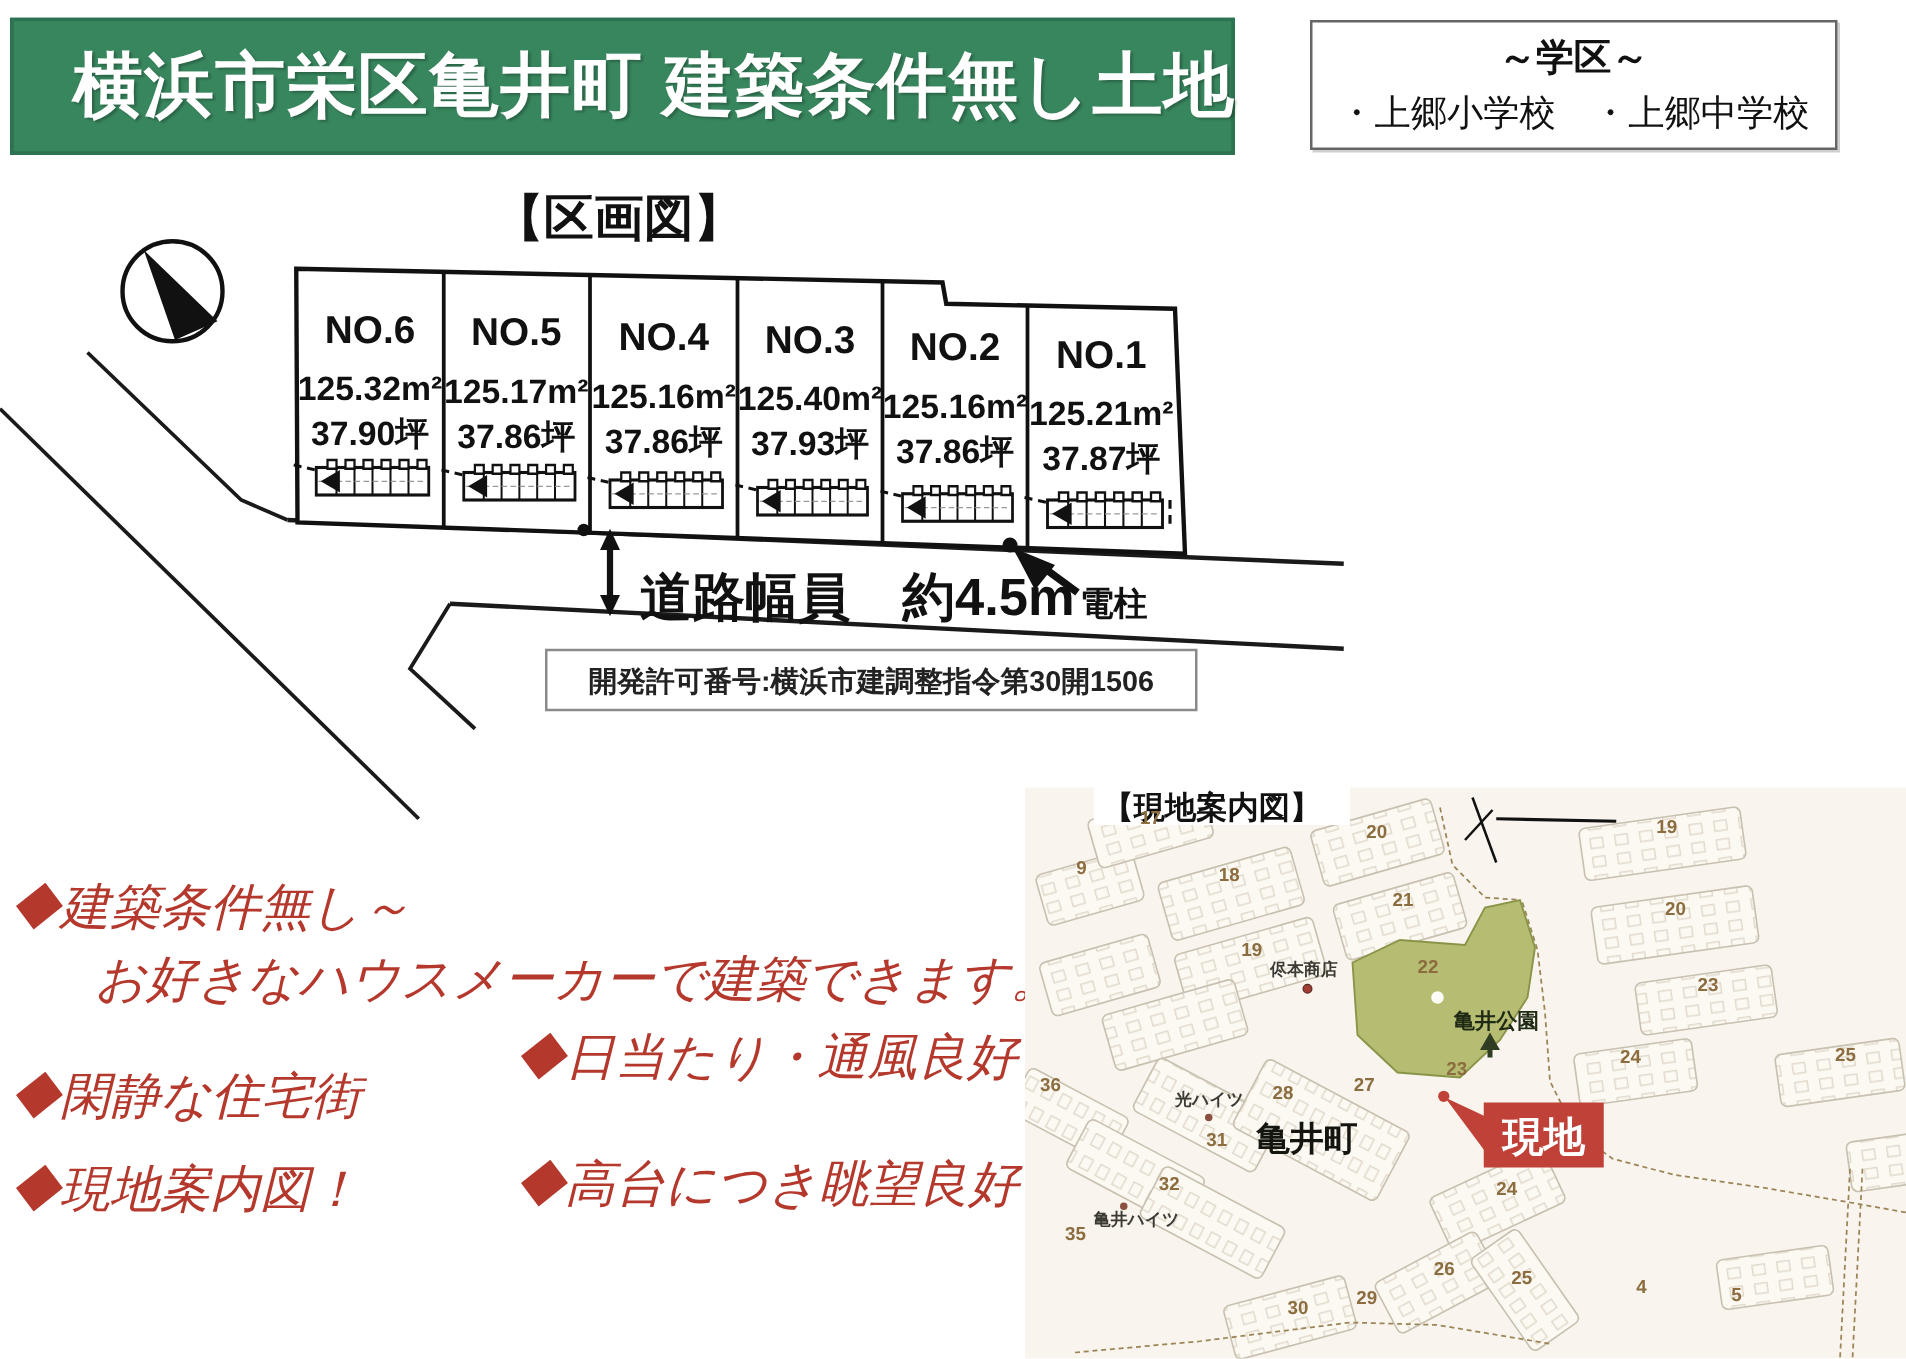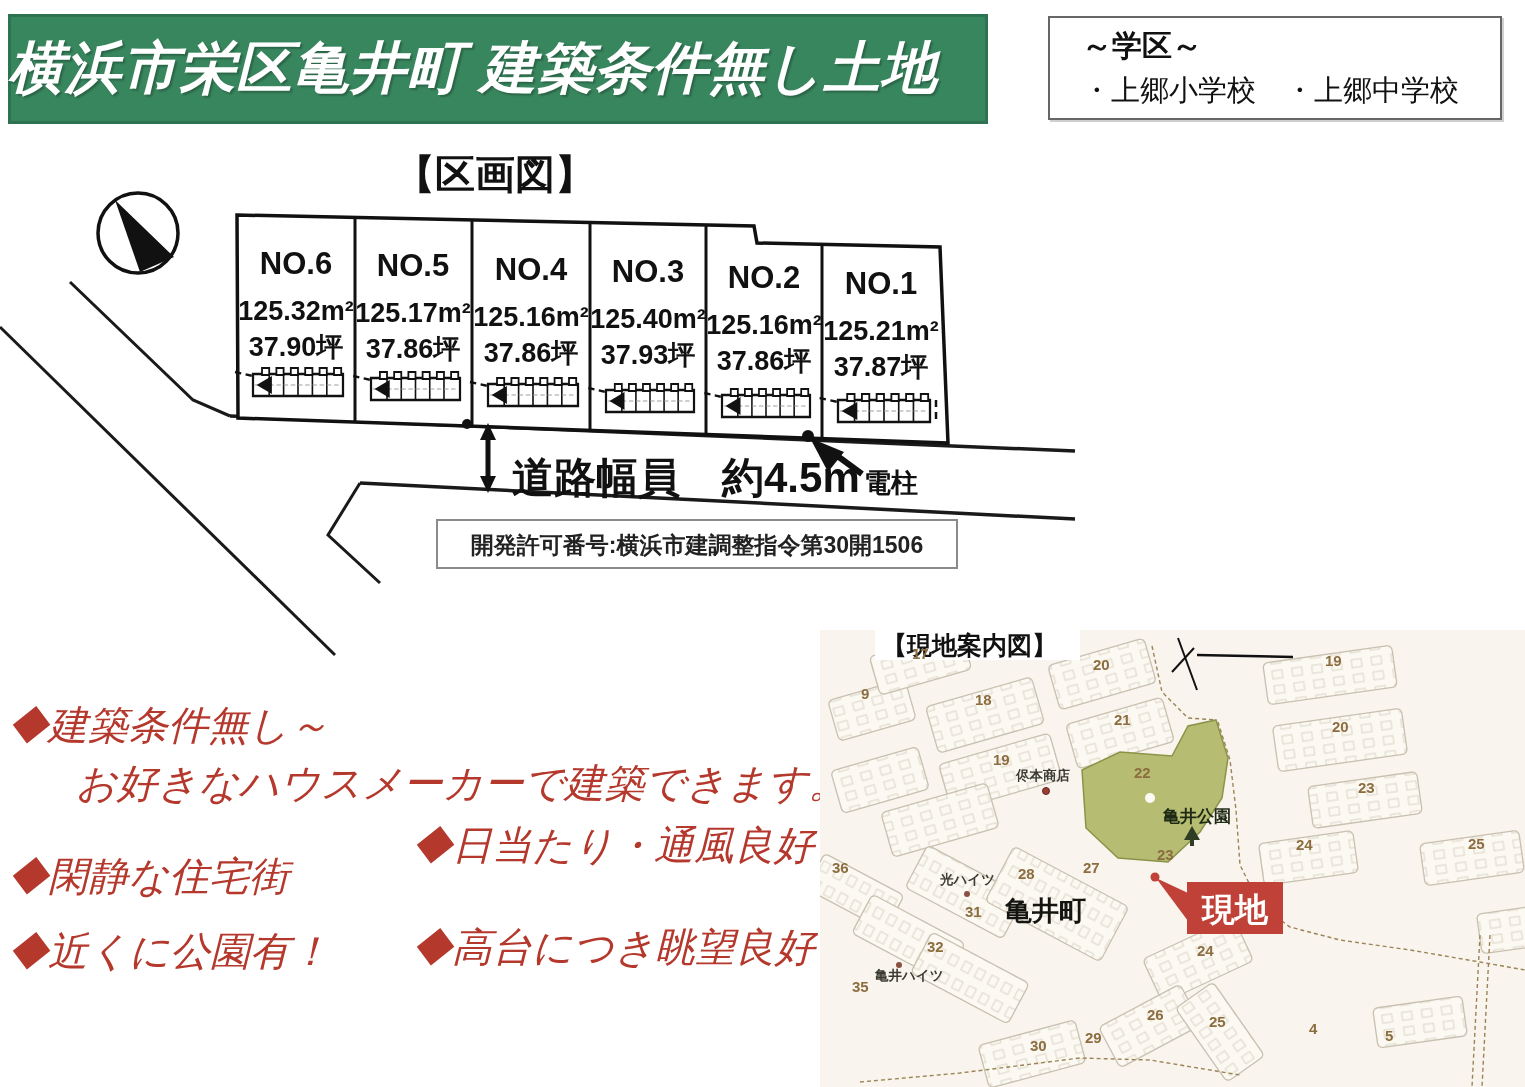--- a/index.html
+++ b/index.html
@@ -1,28 +1,28 @@
 <!DOCTYPE html>
 <html><head>
 <meta charset="utf-8">
 <style>
   html,body{margin:0;padding:0;background:#ffffff;}
   body{width:1525px;height:1087px;position:relative;overflow:hidden;
        font-family:"Liberation Sans", sans-serif;}
   .abs{position:absolute;}
   
   .banner{left:8px;top:14px;width:980px;height:110px;background:#38865e;
-          display:flex;align-items:center;justify-content:flex-start;
-          box-shadow:inset 0 0 0 3px #2e7351;font-style:italic;}
+          display:flex;align-items:center;justify-content:flex-end;
+          box-shadow:inset 0 0 0 3px #2e7351;}
   .banner span{color:#ffffff;font-size:56px;font-weight:900;letter-spacing:1px;
                text-shadow:2px 2px 2px rgba(0,0,0,.25);white-space:nowrap;}
   
   .school{left:1048px;top:16px;width:418px;height:100px;background:#fff;
           border:2px solid #666;box-shadow:2px 2px 0 0 #cfcfcf;
-          display:flex;flex-direction:column;justify-content:center;gap:4px;padding-left:32px;}
+          display:flex;flex-direction:column;align-items:center;justify-content:center;gap:4px;}
   .school .t{font-size:30px;font-weight:bold;color:#111;}
   .school .s{font-size:29px;font-weight:normal;color:#111;white-space:nowrap;}
   
   .feat{color:#b5382d;font-size:40px;font-weight:normal;font-style:italic;white-space:nowrap;}
   svg text{font-family:"Liberation Sans", sans-serif;}
 </style>
 </head>
 <body>
 
 <div class="abs banner">
@@ -125,21 +125,21 @@
   <text x="864" y="352" font-size="27" font-weight="bold" fill="#111">電柱</text>
 
   <rect x="437" y="380" width="520" height="48" fill="#fff" stroke="#8a8a8a" stroke-width="2"></rect>
   <text x="697" y="413" font-size="23" font-weight="600" text-anchor="middle" fill="#222">開発許可番号:横浜市建調整指令第30開1506</text>
 </svg>
 
 <div class="abs feat" style="left:8px;top:698px;">◆建築条件無し～</div>
 <div class="abs feat" style="left:76px;top:756px;">お好きなハウスメーカーで建築できます。</div>
 <div class="abs feat" style="left:8px;top:849px;">◆閑静な住宅街</div>
 <div class="abs feat" style="left:412px;top:818px;">◆日当たり・通風良好！</div>
-<div class="abs feat" style="left:8px;top:924px;">◆近くに公園有！</div>
+<div class="abs feat" style="left:8px;top:924px;">◆現地案内図！</div>
 <div class="abs feat" style="left:412px;top:920px;">◆高台につき眺望良好！</div>
 
 <svg class="abs" style="left:820px;top:630px;" width="705" height="457" viewBox="0 0 705 457">
   <defs>
     <pattern id="bld" width="20" height="15" patternUnits="userSpaceOnUse">
       <rect width="20" height="15" fill="#fcf9f3"></rect>
       <rect x="3" y="3" width="10" height="8" fill="none" stroke="#ddd5c5" stroke-width="1"></rect>
     </pattern>
   </defs>
   <rect x="0" y="0" width="705" height="457" fill="#f9f4ed"></rect>

